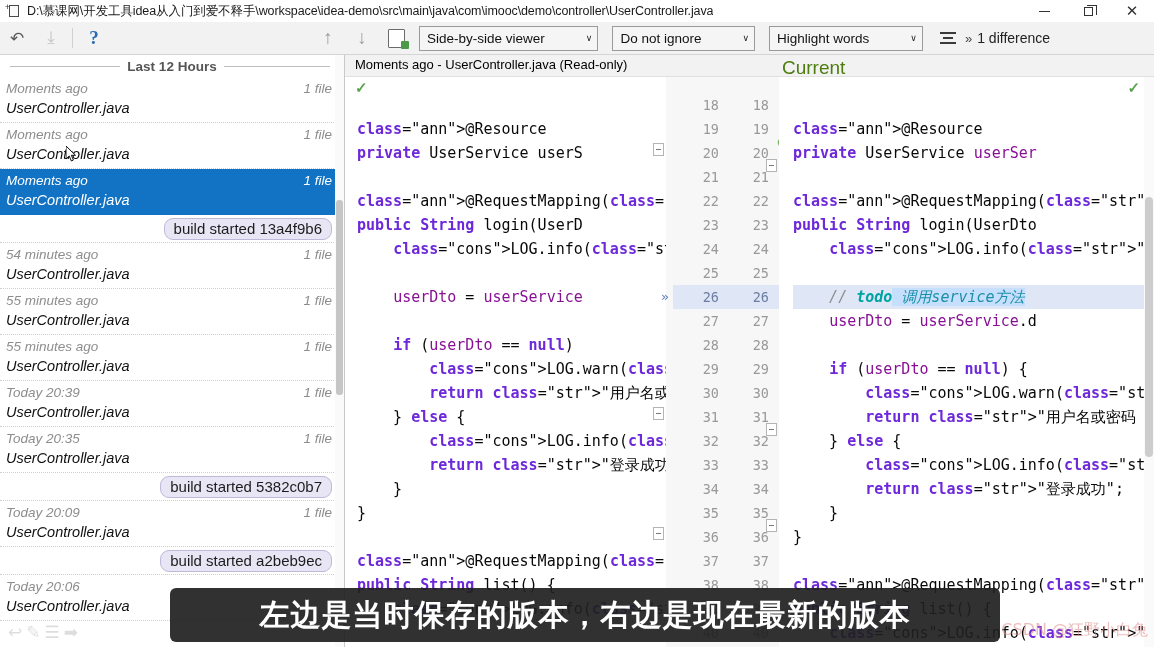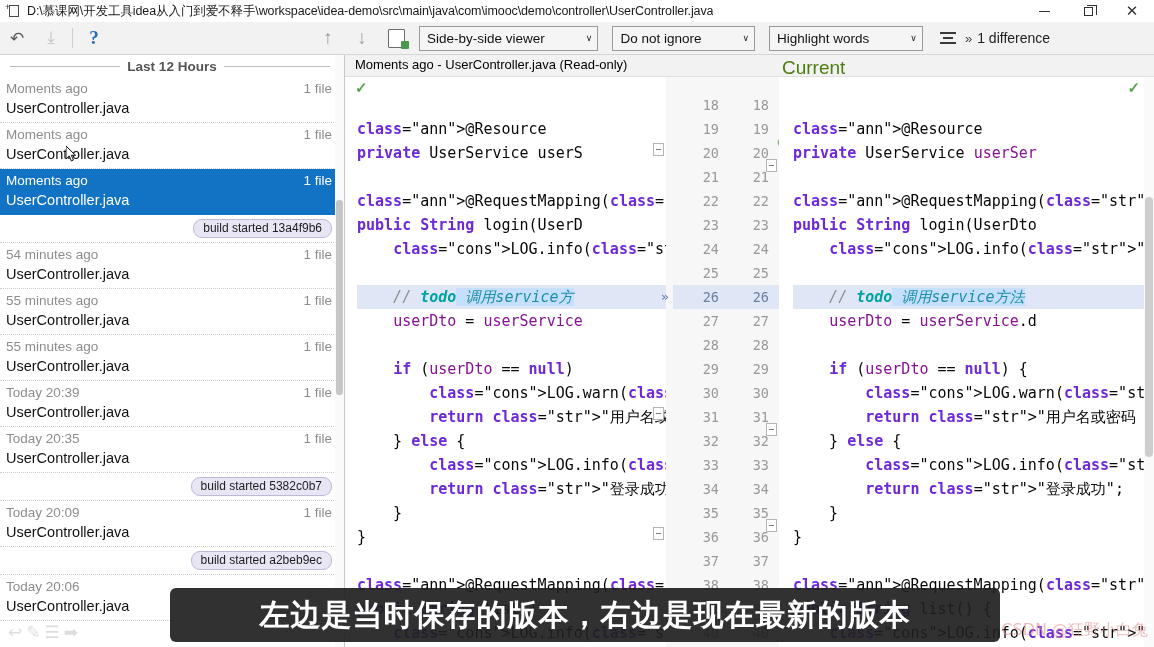--- a/index.html
+++ b/index.html
@@ -58,29 +58,29 @@
   
   .sidebar { width:345px; height:592px; background:#fff; position:relative;
     border-right:1px solid #c8c8c8; overflow:hidden; }
   .sb-header { height:22px; display:flex; align-items:center; justify-content:center;
     position:relative; }
   .sb-header .lbl { font-size:13.5px; font-weight:bold; color:#555; background:#fff;
     padding:0 7px; z-index:2; }
   .sb-header .rule { position:absolute; left:10px; right:14px; top:11px; height:1px;
     background:#bdbdbd; z-index:1; }
   .hist-item { position:relative; height:46px; padding:2px 12px 0 6px;
-    border-bottom:1px dotted #cfcfcf; }
+    border-bottom:1px dotted #cfcfcf;font-style:italic; }
   .hist-item .row1 { display:flex; justify-content:space-between; font-size:13.5px;
     color:#8d8d8d; line-height:19px; }
   .hist-item .row2 { font-size:14.5px; color:#111; line-height:21px; }
   .hist-item.selected { background:#1273c4; border-bottom:1px solid #1273c4; }
   .hist-item.selected .row1, .hist-item.selected .row2 { color:#fff; }
   .build-row { height:28px; display:flex; align-items:center; justify-content:flex-end;
     padding-right:12px; border-bottom:1px dotted #cfcfcf; background:#fff; }
-  .build-tag { font-size:12px; color:#1c1c1c; background:#e8e6f4;
+  .build-tag { font-size:15px; color:#1c1c1c; background:#e8e6f4;
     border:1px solid #bdb9d8; border-radius:9px; padding:1px 9px 2px 9px; white-space:nowrap; }
   .sb-scroll { position:absolute; right:0; top:0; width:9px; height:592px; background:#fafafa; }
   .sb-thumb { position:absolute; right:1px; top:145px; width:7px; height:195px;
     background:#c6c6c6; border-radius:3px; }
   .sb-bottom { position:absolute; left:0; bottom:0; width:345px; height:30px;
     display:flex; align-items:center; gap:4px; padding-left:8px; opacity:0.16; }
   .sb-bottom span { font-size:17px; color:#333; }
   .cursor-arrow { position:absolute; left:66px; top:91px; width:11px; height:16px; z-index:30; }
 
   
@@ -315,21 +315,20 @@
           <span class="check-mark" style="left:10px">✓</span>
           <div class="codebox" id="left-code" style="top:16px">
               <div class="cline">&nbsp;</div>
               <div class="cline"><span <span="" class="kw">class</span>="ann"&gt;@Resource</div>
               <div class="cline"><span class="kw">private</span> UserService userS</div>
               <div class="cline">&nbsp;</div>
               <div class="cline"><span <span="" class="kw">class</span>="ann"&gt;@RequestMapping(<span <span="" class="kw">class</span>="str"&gt;"/login")</div>
               <div class="cline"><span class="kw">public</span> <span class="kw">String</span> login(UserD</div>
               <div class="cline">    <span <span="" class="kw">class</span>="cons"&gt;LOG.info(<span <span="" class="kw">class</span>="str"&gt;"登录开始, {}</div>
               <div class="cline">&nbsp;</div>
-              <div class="cline hl"><span class="cmt">    // </span><span class="todo">todo</span><span class="todo-hl"> 调用service方</span></div>
               <div class="cline">    <span class="fld">userDto</span> = <span class="fld">userService</span></div>
               <div class="cline">&nbsp;</div>
               <div class="cline">    <span class="kw">if</span> (<span class="fld">userDto</span> == <span class="kw">null</span>)</div>
               <div class="cline">        <span <span="" class="kw">class</span>="cons"&gt;LOG.warn(<span <span="" class="kw">class</span>="str"&gt;"用户名或</div>
               <div class="cline">        <span class="kw">return</span> <span <span="" class="kw">class</span>="str"&gt;"用户名或密</div>
               <div class="cline">    } <span class="kw">else</span> {</div>
               <div class="cline">        <span <span="" class="kw">class</span>="cons"&gt;LOG.info(<span <span="" class="kw">class</span>="str"&gt;"登录成功</div>
               <div class="cline">        <span class="kw">return</span> <span <span="" class="kw">class</span>="str"&gt;"登录成功";</div>
               <div class="cline">    }</div>
               <div class="cline">}</div>

